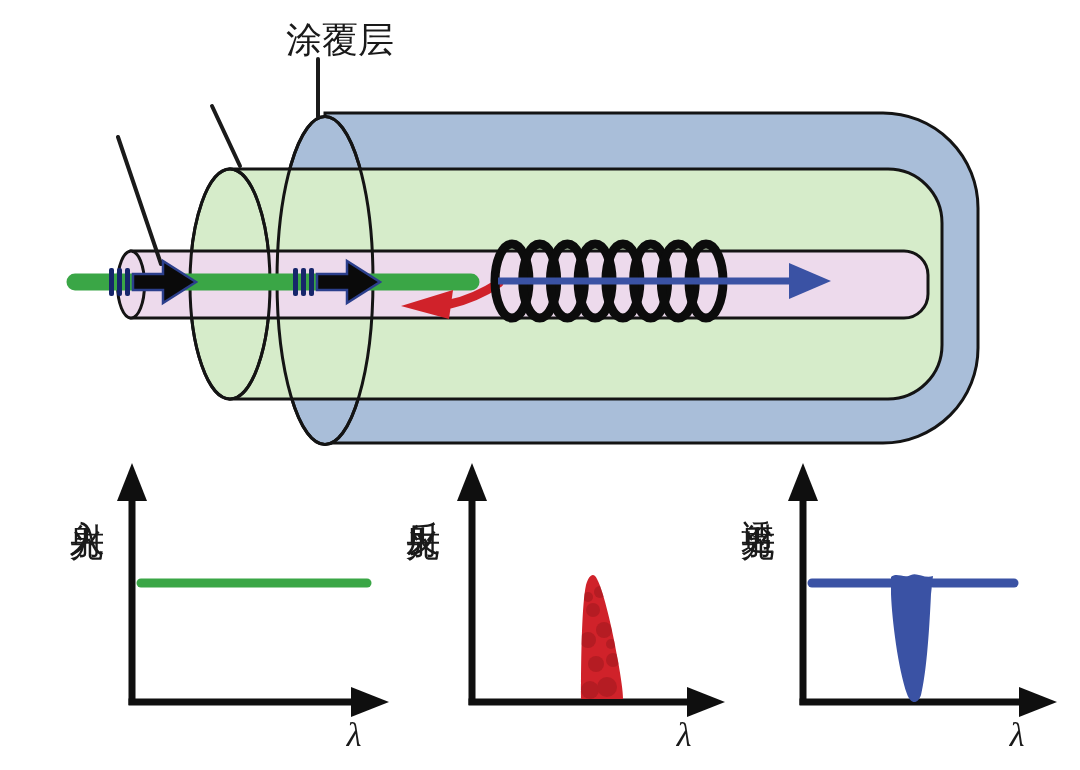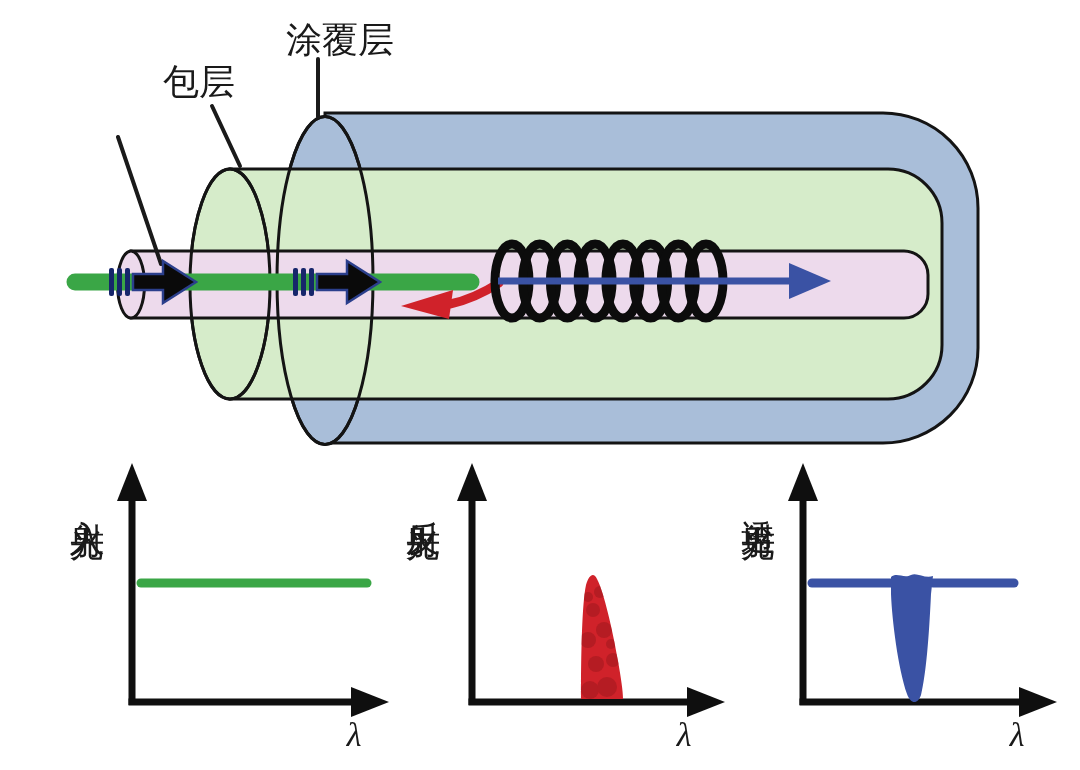--- a/index.html
+++ b/index.html
@@ -112,21 +112,20 @@
     <polygon points="803,463 788,501 818,501" fill="#0f0f0f"></polygon>
     <line x1="799.5" y1="702" x2="1022" y2="702" stroke="#0f0f0f" stroke-width="7"></line>
     <polygon points="1057,702 1019,687 1019,717" fill="#0f0f0f"></polygon>
     <line x1="812" y1="583" x2="892" y2="583" stroke-width="9" stroke-linecap="round" stroke="#3a52a4"></line>
     <line x1="933" y1="583" x2="1014" y2="583" stroke-width="9" stroke-linecap="round" stroke="#3a52a4"></line>
     <path d="M891,577 C897,572 904,579 911,575 C917,572 925,579 933,576 L931,594 C929,638 926,674 921,695 C918,704 911,705 907,694 C898,668 892,620 891,594 Z" fill="#3a52a4"></path>
   </g>
 
 </svg>
 
-<div class="toplabel" style="left:163px;top:58px">包层</div>
 <div class="toplabel" style="left:286px;top:16px">涂覆层</div>
 
 <div class="vlabel" style="left:64px">入射光</div>
 <div class="vlabel" style="left:400px">反射光</div>
 <div class="vlabel" style="left:735px">透射光</div>
 
 <div class="lambda" style="left:334px">λ</div>
 <div class="lambda" style="left:664px">λ</div>
 <div class="lambda" style="left:997px">λ</div>
 

